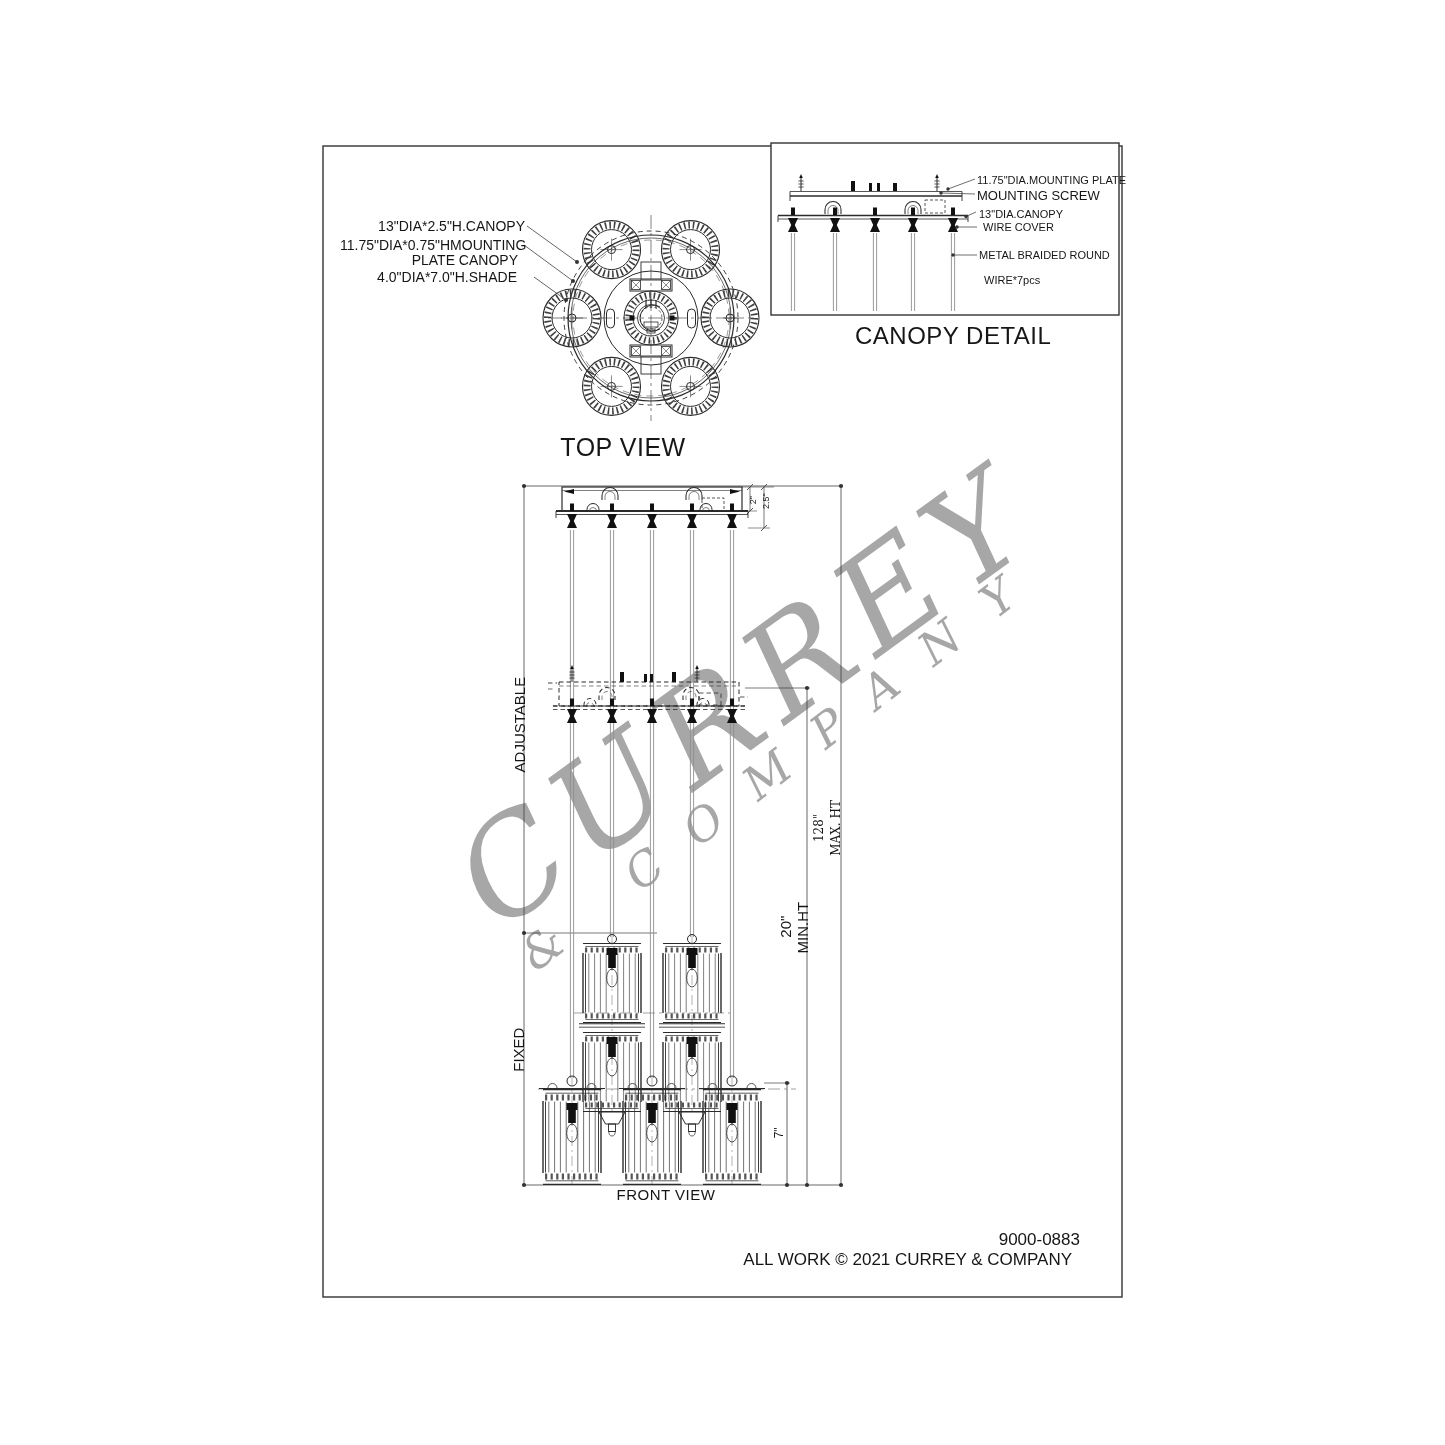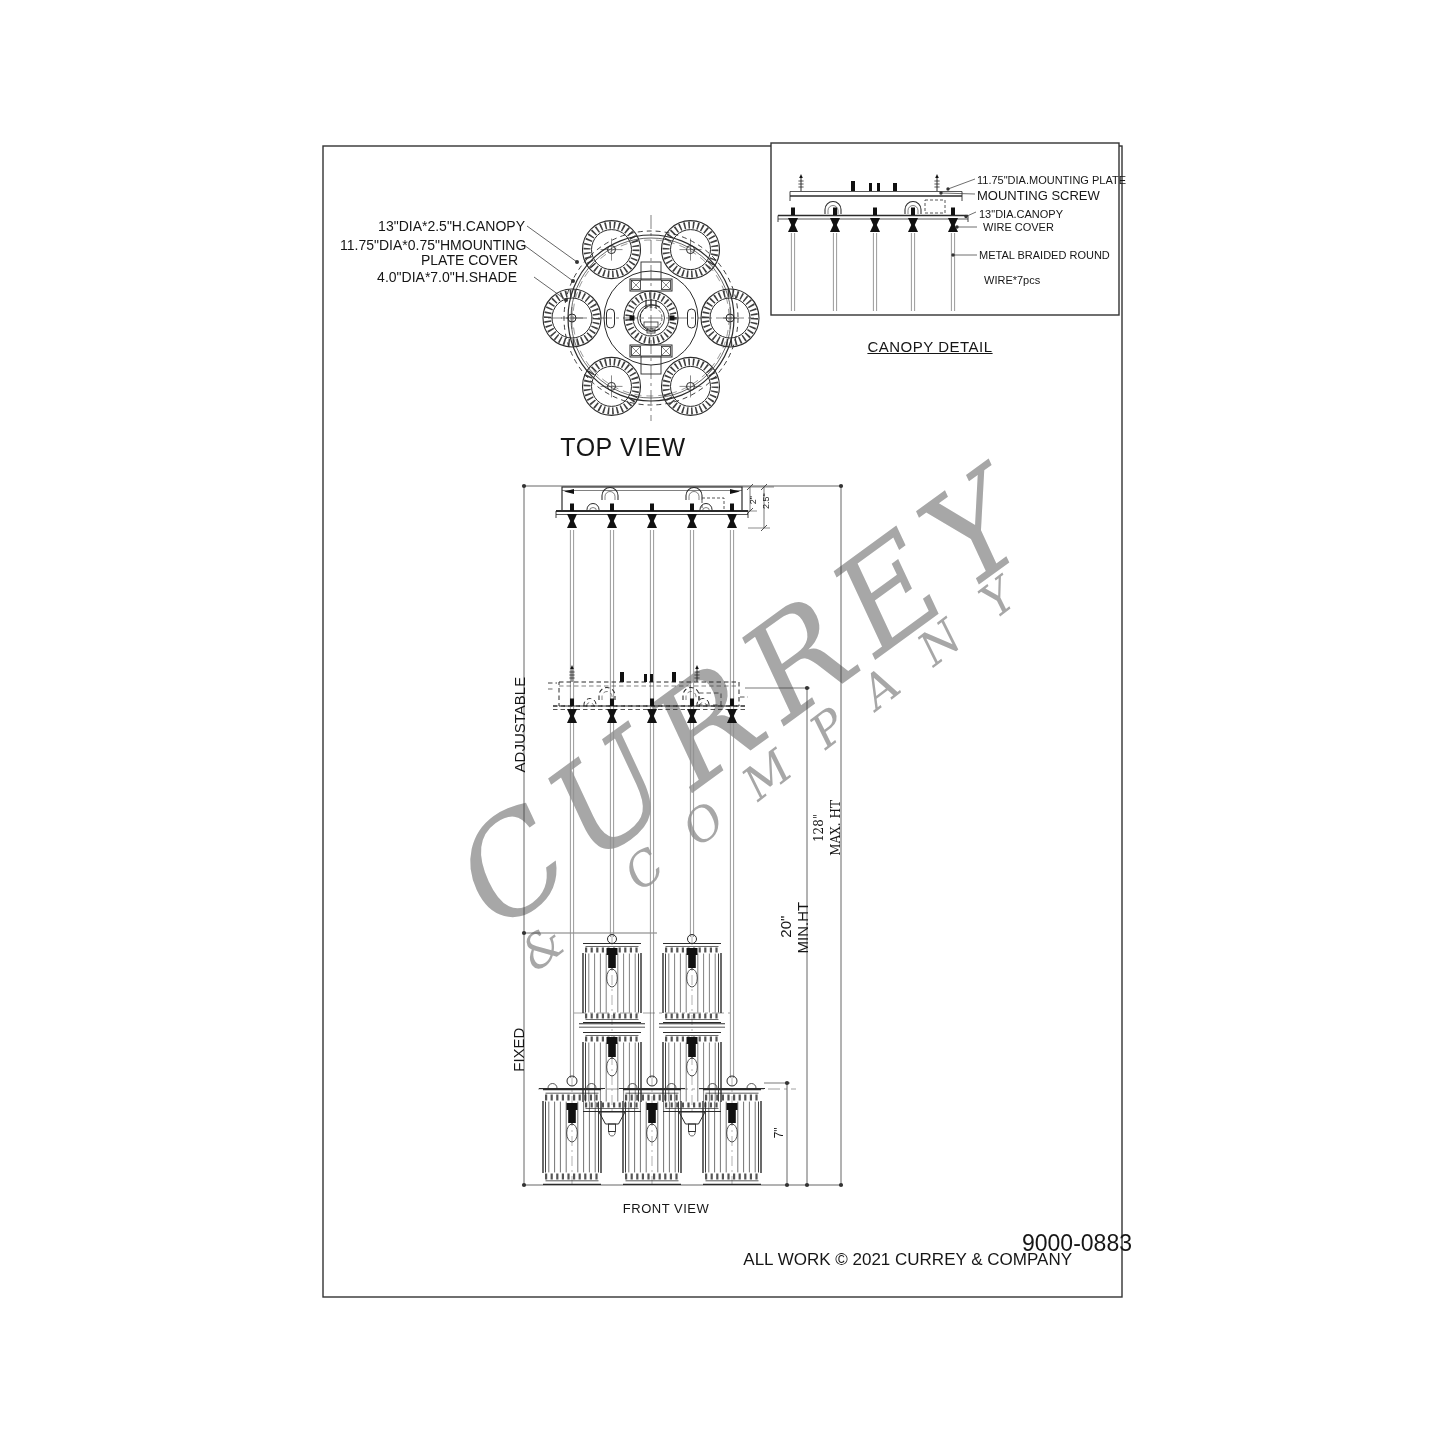--- a/index.html
+++ b/index.html
@@ -345,38 +345,38 @@
         <line x1="957" y1="227" x2="977" y2="227"></line>
           <circle cx="957" cy="227" r="1.7" fill="#333" stroke="none"></circle>
         <line x1="953" y1="255" x2="977" y2="255"></line>
           <circle cx="953" cy="255" r="1.7" fill="#333" stroke="none"></circle>
       </g>
     </g>
   </svg>
 
   <div class="lbl txt rt" style="left:345px;top:218px;width:180px;font-size:14px;">13"DIA*2.5"H.CANOPY</div>
   <div class="lbl txt rt" style="left:340px;top:237px;width:181px;font-size:14px;">11.75"DIA*0.75"HMOUNTING</div>
-  <div class="lbl txt rt" style="left:338px;top:252px;width:180px;font-size:14px;">PLATE COVER</div>
+  <div class="lbl txt rt" style="left:338px;top:252px;width:180px;font-size:14px;">PLATE CANOPY</div>
   <div class="lbl txt rt" style="left:337px;top:269px;width:180px;font-size:14px;">4.0"DIA*7.0"H.SHADE</div>
   <div class="lbl txt ct" style="left:553px;top:433px;width:140px;font-size:25px;letter-spacing:0.5px;">TOP VIEW</div>
 
   <div class="lbl txt" style="left:977px;top:174px;font-size:11px;">11.75"DIA.MOUNTING PLATE</div>
   <div class="lbl txt" style="left:977px;top:189px;font-size:13px;">MOUNTING SCREW</div>
   <div class="lbl txt" style="left:979px;top:208px;font-size:11px;">13"DIA.CANOPY</div>
   <div class="lbl txt" style="left:983px;top:221px;font-size:11px;">WIRE COVER</div>
   <div class="lbl txt" style="left:979px;top:249px;font-size:11px;">METAL BRAIDED ROUND</div>
   <div class="lbl txt" style="left:984px;top:274px;font-size:11px;">WIRE*7pcs</div>
-  <div class="lbl txt ct" style="left:855px;top:338px;width:150px;font-size:15px;letter-spacing:0.5px;text-decoration:underline;">CANOPY DETAIL</div>
+  <div class="lbl txt ct" style="left:855px;top:322px;width:150px;font-size:24px;letter-spacing:0.5px;">CANOPY DETAIL</div>
 
   <div class="lbl txt ct rot" style="left:470px;top:716px;width:100px;font-size:15px;">ADJUSTABLE</div>
   <div class="lbl txt ct rot" style="left:494px;top:1041px;width:50px;font-size:15px;">FIXED</div>
   <div class="lbl txt ct rot" style="left:743px;top:495px;width:20px;font-size:9px;">2"</div>
   <div class="lbl txt ct rot" style="left:754px;top:496px;width:24px;font-size:9px;">2.5"</div>
   <div class="lbl txt ct rot serif" style="left:800px;top:821px;width:40px;font-size:12px;">128"</div>
   <div class="lbl txt ct rot serif" style="left:805px;top:821px;width:64px;font-size:12px;">MAX. HT</div>
   <div class="lbl txt ct rot" style="left:771px;top:918px;width:30px;font-size:15px;">20"</div>
   <div class="lbl txt ct rot" style="left:773px;top:919px;width:60px;font-size:15px;">MIN.HT</div>
   <div class="lbl txt ct rot" style="left:770px;top:1126px;width:20px;font-size:12px;">7"</div>
-  <div class="lbl txt ct" style="left:591px;top:1186px;width:150px;font-size:13px;letter-spacing:0.5px;margin-top:16px;">FRONT VIEW</div>
-
-  <div class="lbl txt rt" style="left:932px;top:1230px;width:200px;font-size:23px;">9000-0883</div>
+  <div class="lbl txt ct" style="left:591px;top:1186px;width:150px;font-size:15px;letter-spacing:0.5px;">FRONT VIEW</div>
+
+  <div class="lbl txt rt" style="left:880px;top:1230px;width:200px;font-size:17px;">9000-0883</div>
   <div class="lbl txt rt" style="left:672px;top:1250px;width:400px;font-size:17px;">ALL WORK © 2021 CURREY &amp; COMPANY</div>
 </div>
 
 </body></html>

